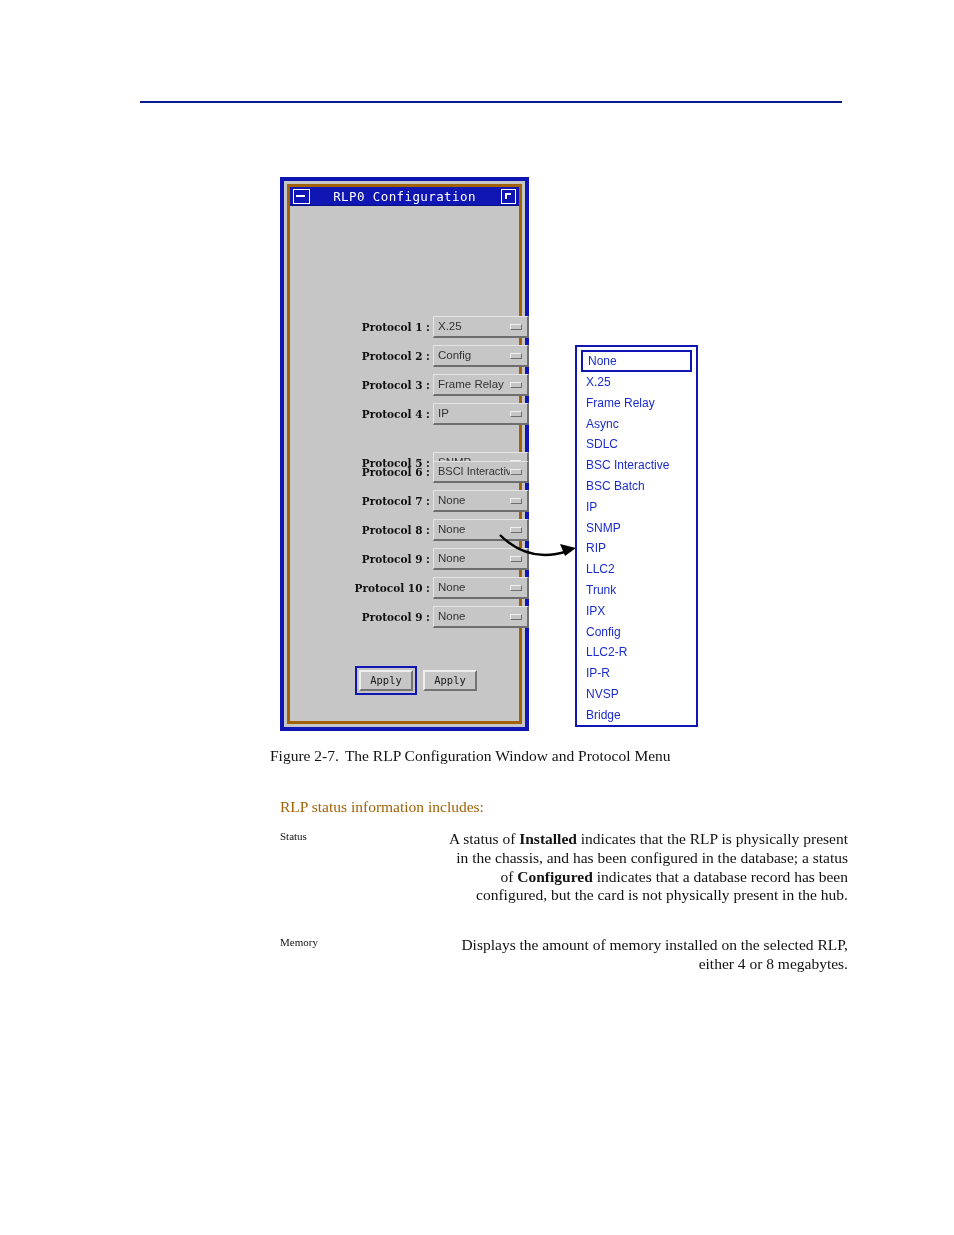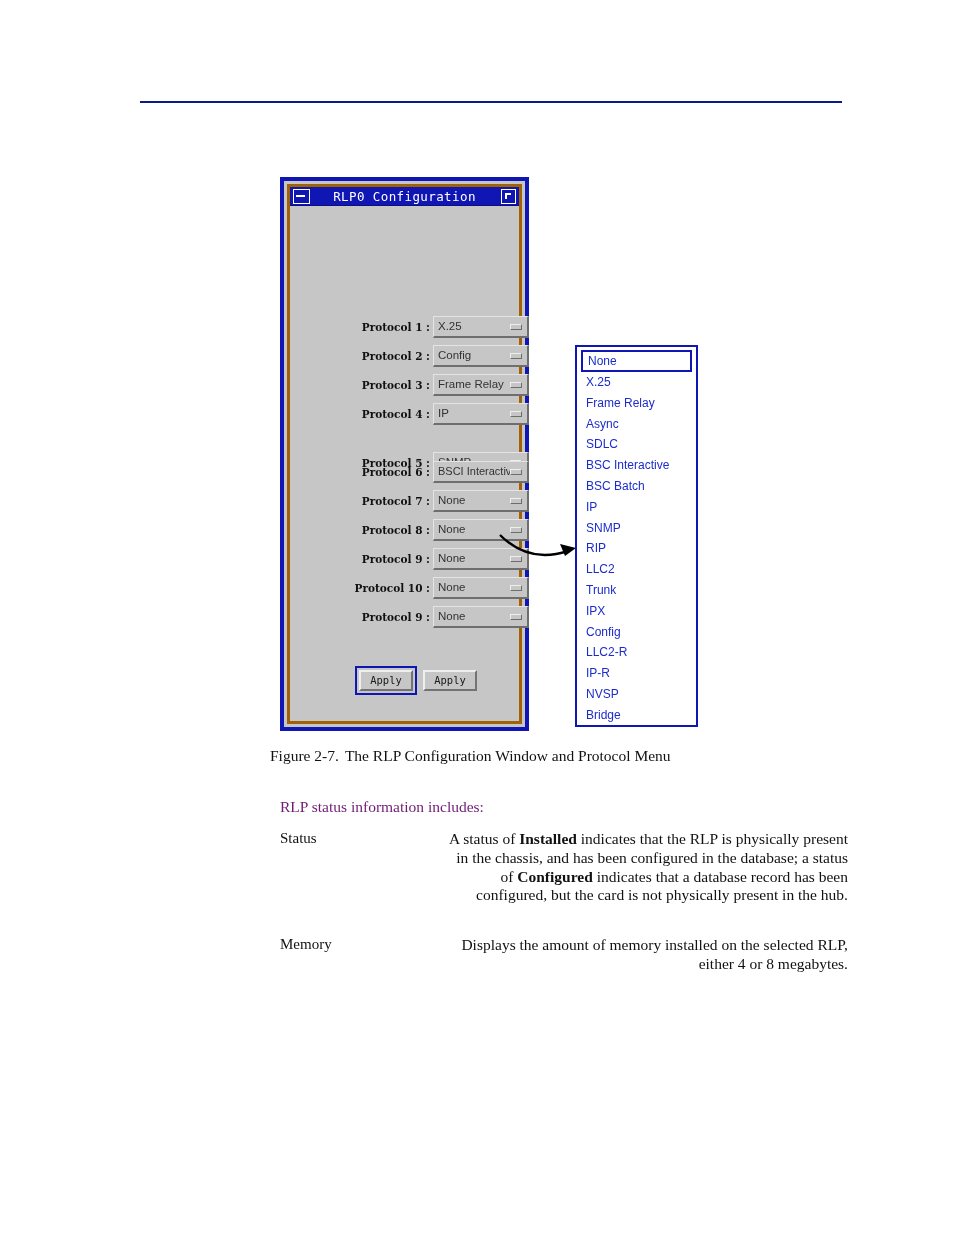--- a/index.html
+++ b/index.html
@@ -297,33 +297,33 @@
     white-space: nowrap;
   }
   .caption .fignum { margin-right: 6px; }
 
   
   .intro {
     position: absolute;
     left: 280px;
     top: 798px;
     font-size: 15.5px;
-    color: #701a75;
+    color: #a16207;
   }
   .def-row {
     position: absolute;
     left: 280px;
     width: 570px;
   }
   .def-term {
     position: absolute;
     left: 0;
     top: 0;
     width: 160px;
-    font-size: 15px;
+    font-size: 11px;
     color: #111111;
   }
   .def-desc {
     position: absolute;
     left: 168px;
     top: 0;
     width: 400px;
     font-size: 15.5px;
     line-height: 18.8px;
     color: #111111;

